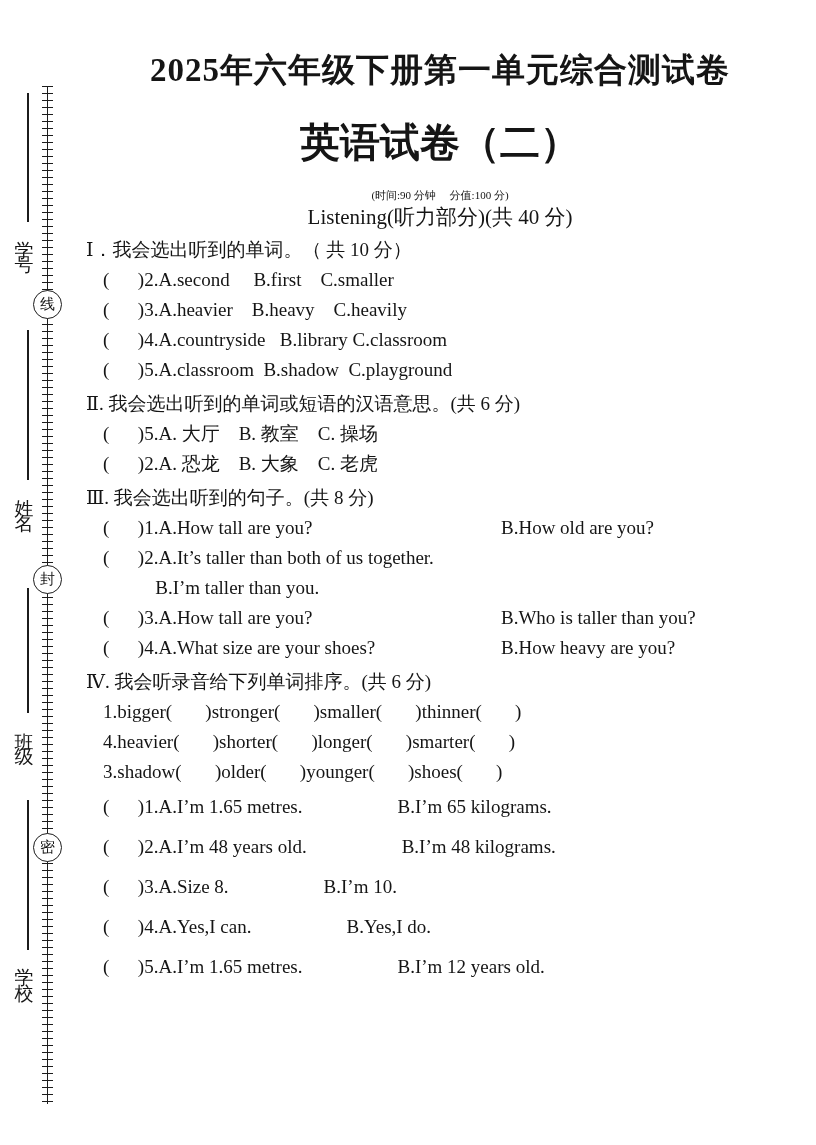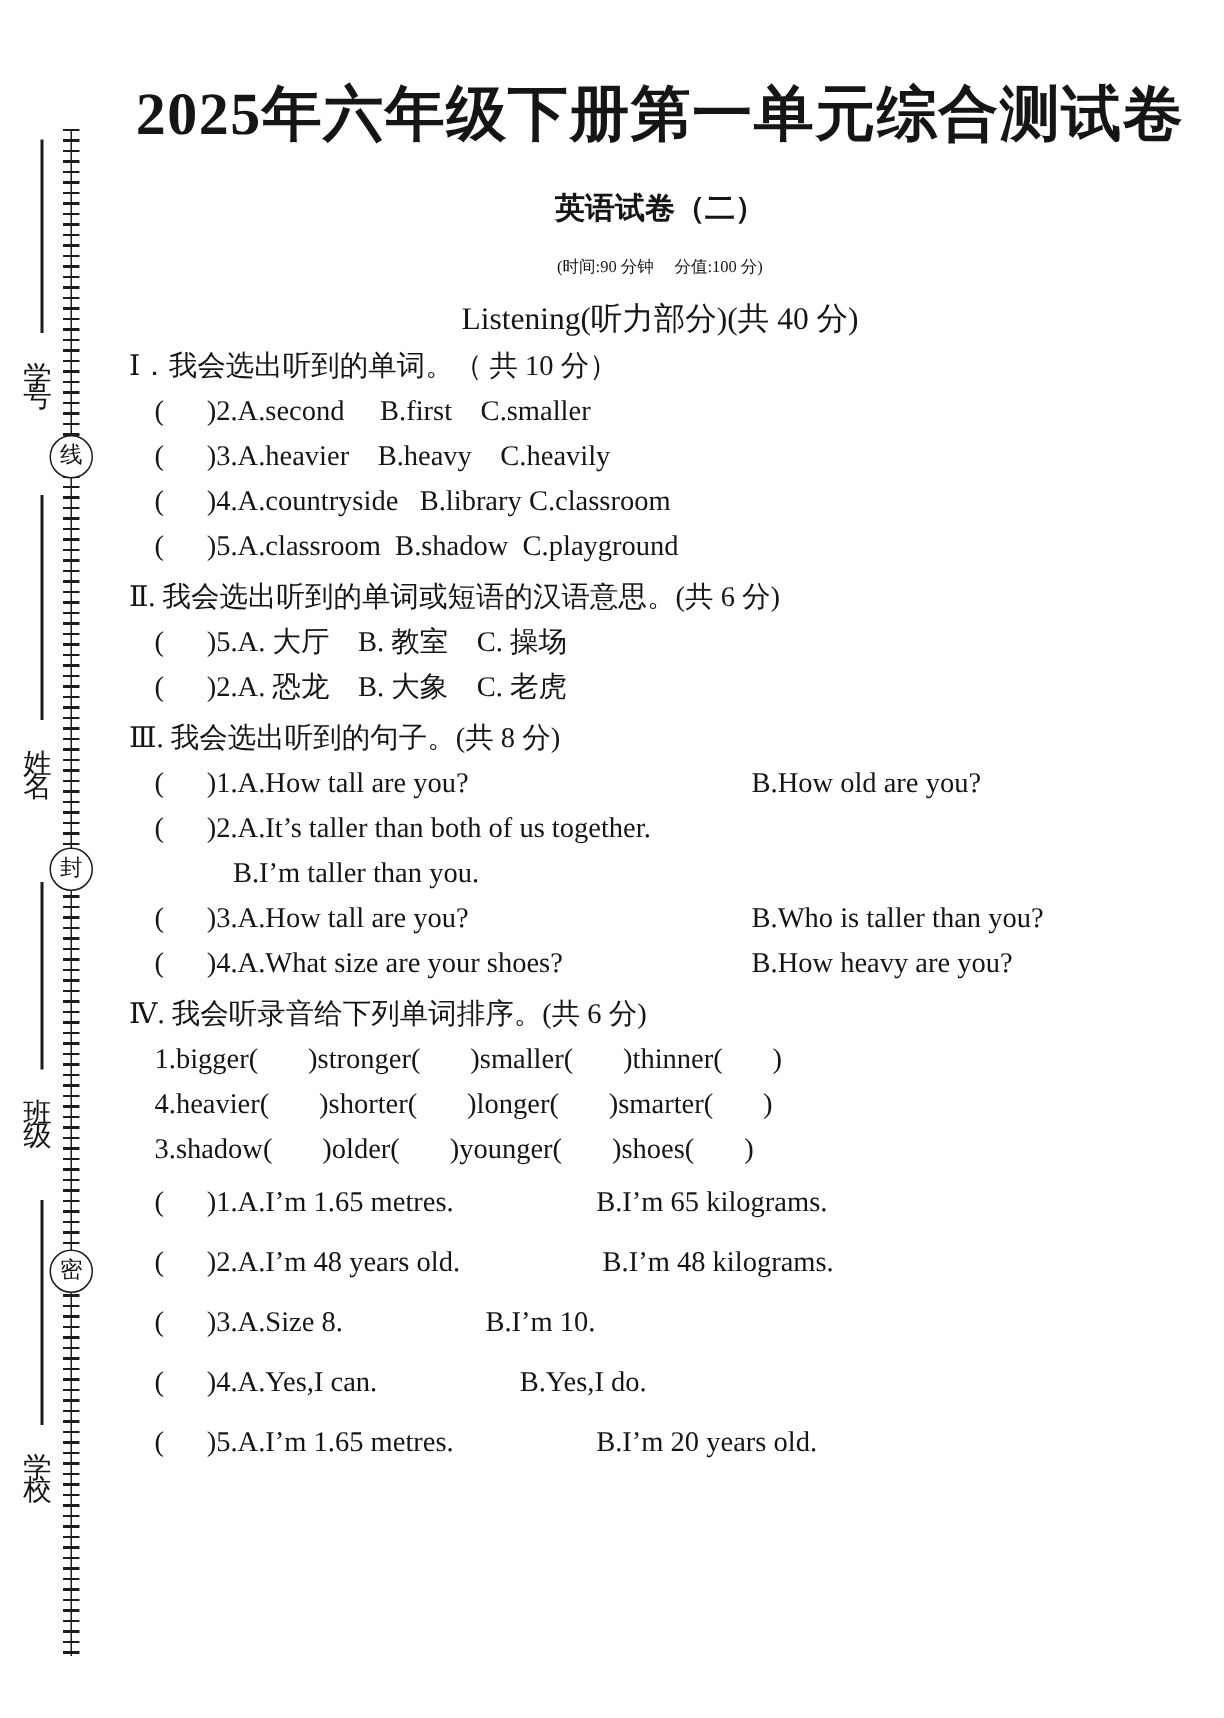--- a/index.html
+++ b/index.html
@@ -22,24 +22,24 @@
   }
   .field-blank{
     position:absolute;left:27px;width:1.6px;background:#1c1c1c;
   }
   .field-label{
     position:absolute;left:15px;writing-mode:vertical-rl;text-orientation:upright;
     font-size:19px;letter-spacing:15px;line-height:1;
   }
   
   .content{position:absolute;left:86px;top:48px;width:708px;font-size:19px;}
-  .title1{font-size:40px;font-weight:700;text-align:center;letter-spacing:1px;}
-  .title2{font-size:20px;font-weight:700;text-align:center;margin-top:22px;}
+  .title1{font-size:33px;font-weight:700;text-align:center;letter-spacing:1px;}
+  .title2{font-size:40px;font-weight:700;text-align:center;margin-top:22px;}
   .meta{font-size:11px;text-align:center;margin-top:18px;}
-  .part{font-size:21px;text-align:center;margin-top:13px;}
+  .part{font-size:21px;text-align:center;}
   .sec-h{font-size:19px;line-height:30px;margin-top:4px;white-space:pre;}
   .item{line-height:30px;padding-left:17px;white-space:pre;}
   .row3{line-height:30px;padding-left:17px;white-space:pre;}
   .row3 .a{display:inline-block;min-width:398px;}
   .row5{line-height:40px;padding-left:17px;white-space:pre;}
   .row5 .b{margin-left:95px;}
 </style>
 </head>
 <body>
 
@@ -97,15 +97,15 @@
     <div class="item">1.bigger(       )stronger(       )smaller(       )thinner(       )</div>
     <div class="item">4.heavier(       )shorter(       )longer(       )smarter(       )</div>
     <div class="item">3.shadow(       )older(       )younger(       )shoes(       )</div>
   </div>
 
   <div class="sec">
     <div class="row5"><span class="a">(      )1.A.I’m 1.65 metres.</span><span class="b">B.I’m 65 kilograms.</span></div>
     <div class="row5"><span class="a">(      )2.A.I’m 48 years old.</span><span class="b">B.I’m 48 kilograms.</span></div>
     <div class="row5"><span class="a">(      )3.A.Size 8.</span><span class="b">B.I’m 10.</span></div>
     <div class="row5"><span class="a">(      )4.A.Yes,I can.</span><span class="b">B.Yes,I do.</span></div>
-    <div class="row5"><span class="a">(      )5.A.I’m 1.65 metres.</span><span class="b">B.I’m 20 years old.</span></div>
+    <div class="row5"><span class="a">(      )5.A.I’m 1.65 metres.</span><span class="b">B.I’m 12 years old.</span></div>
   </div>
 </div>
 
 </body></html>

